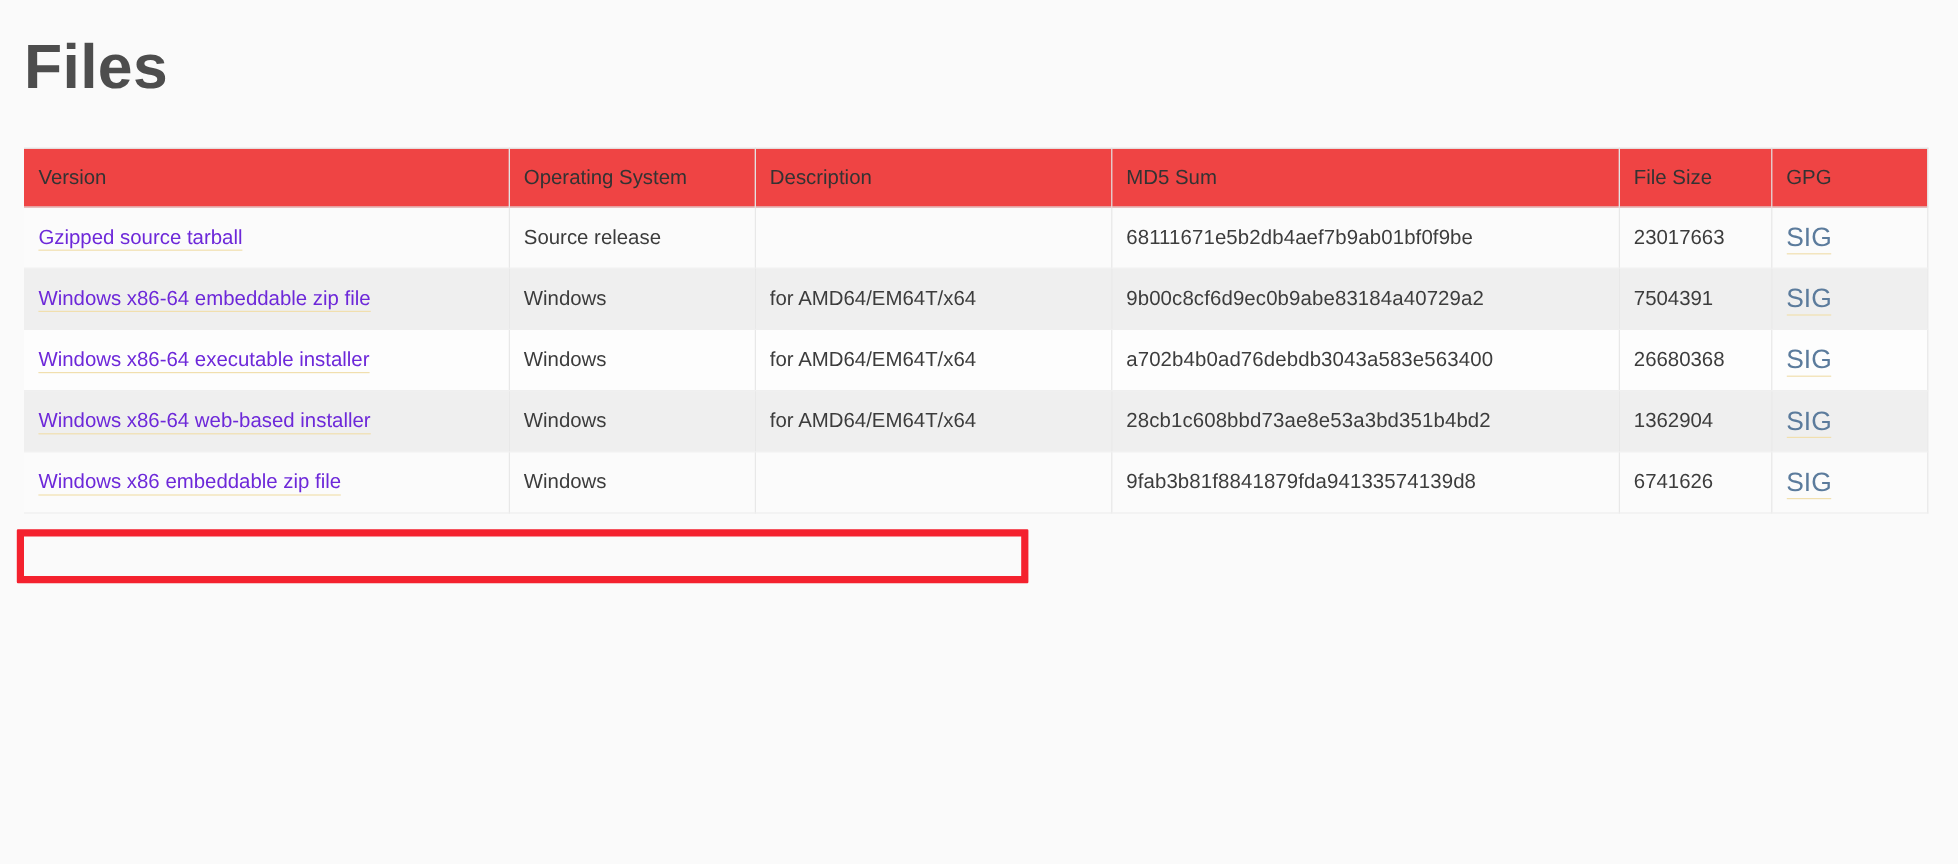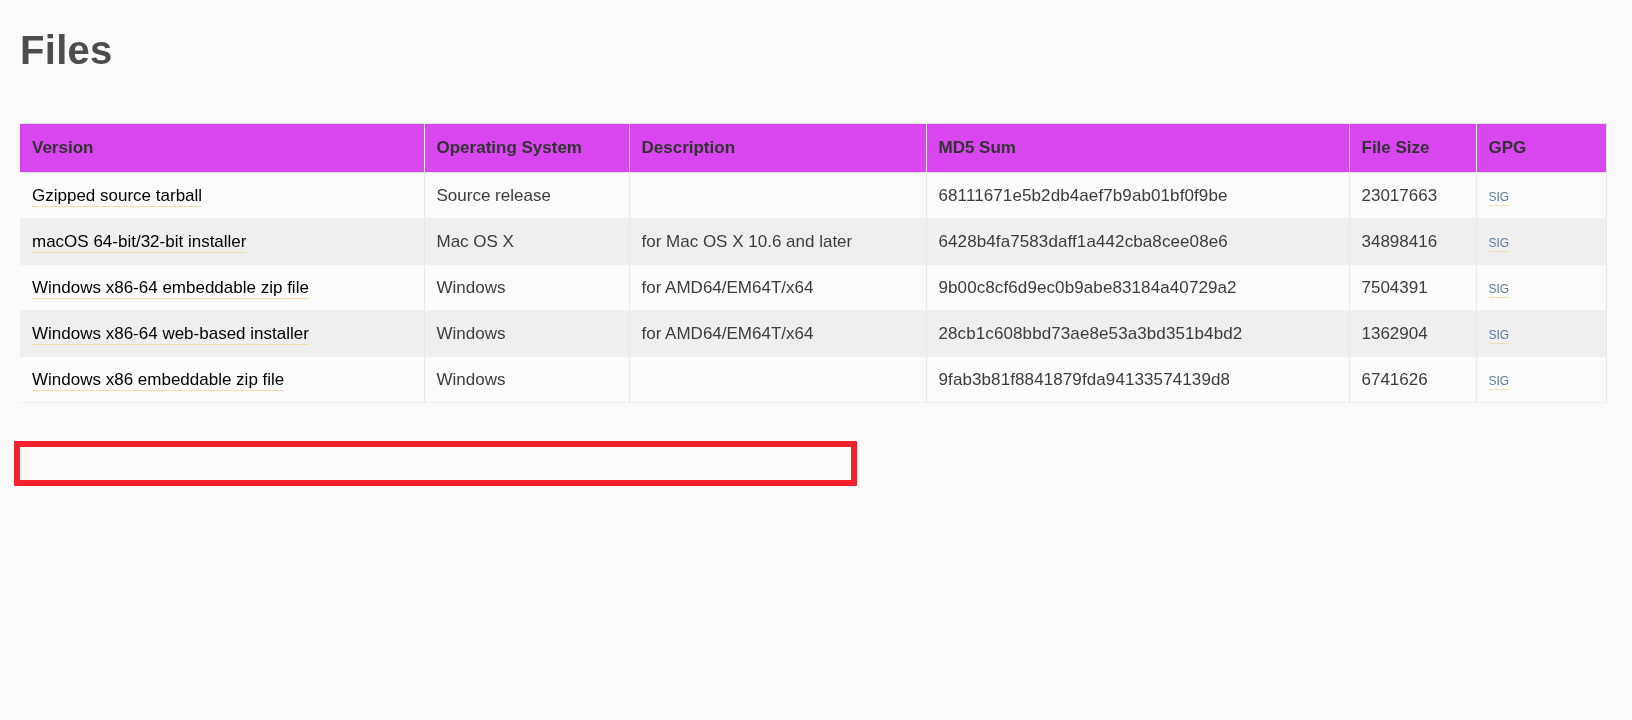--- a/index.html
+++ b/index.html
@@ -23,21 +23,21 @@
     top: 0;
     width: 1632px;
     height: 720px;
     background: #fafafa;
   }
 
   .page-title {
     position: absolute;
     left: 20px;
     top: 28px;
-    font-size: 40px;
+    font-size: 52px;
     font-weight: bold;
     color: #4d4d4d;
     letter-spacing: 0.3px;
     line-height: 1.1;
     margin: 0;
   }
 
   .table-wrap {
     position: absolute;
     left: 20px;
@@ -53,23 +53,23 @@
   }
 
   table.files col.c-version   { width: 404px; }
   table.files col.c-os        { width: 205px; }
   table.files col.c-desc      { width: 297px; }
   table.files col.c-md5       { width: 423px; }
   table.files col.c-size      { width: 127px; }
   table.files col.c-gpg       { width: 130px; }
 
   table.files thead th {
-    background: #d946ef;
+    background: #ef4444;
     text-align: left;
-    font-weight: bold;
+    font-weight: normal;
     font-size: 17px;
     color: #333333;
     padding: 14px 12px 14px 12px;
     height: 20px;
     border-top: 1px solid #e0e0e0;
     border-bottom: 1px solid #e0e0e0;
     border-right: 1px solid #e2e2e2;
     white-space: nowrap;
     vertical-align: middle;
   }
@@ -86,32 +86,32 @@
     overflow: hidden;
     white-space: nowrap;
   }
 
   table.files tbody tr:nth-child(odd)  td { background: #fbfbfb; }
   table.files tbody tr:nth-child(even) td { background: #efefef; }
 
   table.files tbody tr.highlight-row td { background: #fdfdfd; }
 
   a.flink {
-    color: #000000;
+    color: #6d28d9;
     text-decoration: none;
     border-bottom: 1px solid #f1dfae;
     padding-bottom: 1px;
   }
 
   a.siglink {
     color: #5b7b9c;
     text-decoration: none;
     border-bottom: 1px solid #f1dfae;
     padding-bottom: 1px;
-    font-size: 12px;
+    font-size: 22px;
   }
 
   .md5 {
     color: #3c3c3c;
     letter-spacing: 0.1px;
   }
 
   
   .red-box {
     position: absolute;
@@ -156,35 +156,35 @@
       <tbody id="files-body">
           <tr>
             <td><a class="flink" href="#">Gzipped source tarball</a></td>
             <td>Source release</td>
             <td></td>
             <td class="md5">68111671e5b2db4aef7b9ab01bf0f9be</td>
             <td>23017663</td>
             <td><a class="siglink" href="#">SIG</a></td>
           </tr>
           <tr>
-            <td><a class="flink" href="#">macOS 64-bit/32-bit installer</a></td>
-            <td>Mac OS X</td>
-            <td>for Mac OS X 10.6 and later</td>
-            <td class="md5">6428b4fa7583daff1a442cba8cee08e6</td>
-            <td>34898416</td>
-            <td><a class="siglink" href="#">SIG</a></td>
-          </tr>
-          <tr>
             <td><a class="flink" href="#">Windows x86-64 embeddable zip file</a></td>
             <td>Windows</td>
             <td>for AMD64/EM64T/x64</td>
             <td class="md5">9b00c8cf6d9ec0b9abe83184a40729a2</td>
             <td>7504391</td>
             <td><a class="siglink" href="#">SIG</a></td>
           </tr>
+          <tr class="highlight-row">
+            <td><a class="flink" href="#">Windows x86-64 executable installer</a></td>
+            <td>Windows</td>
+            <td>for AMD64/EM64T/x64</td>
+            <td class="md5">a702b4b0ad76debdb3043a583e563400</td>
+            <td>26680368</td>
+            <td><a class="siglink" href="#">SIG</a></td>
+          </tr>
           <tr>
             <td><a class="flink" href="#">Windows x86-64 web-based installer</a></td>
             <td>Windows</td>
             <td>for AMD64/EM64T/x64</td>
             <td class="md5">28cb1c608bbd73ae8e53a3bd351b4bd2</td>
             <td>1362904</td>
             <td><a class="siglink" href="#">SIG</a></td>
           </tr>
           <tr>
             <td><a class="flink" href="#">Windows x86 embeddable zip file</a></td>

